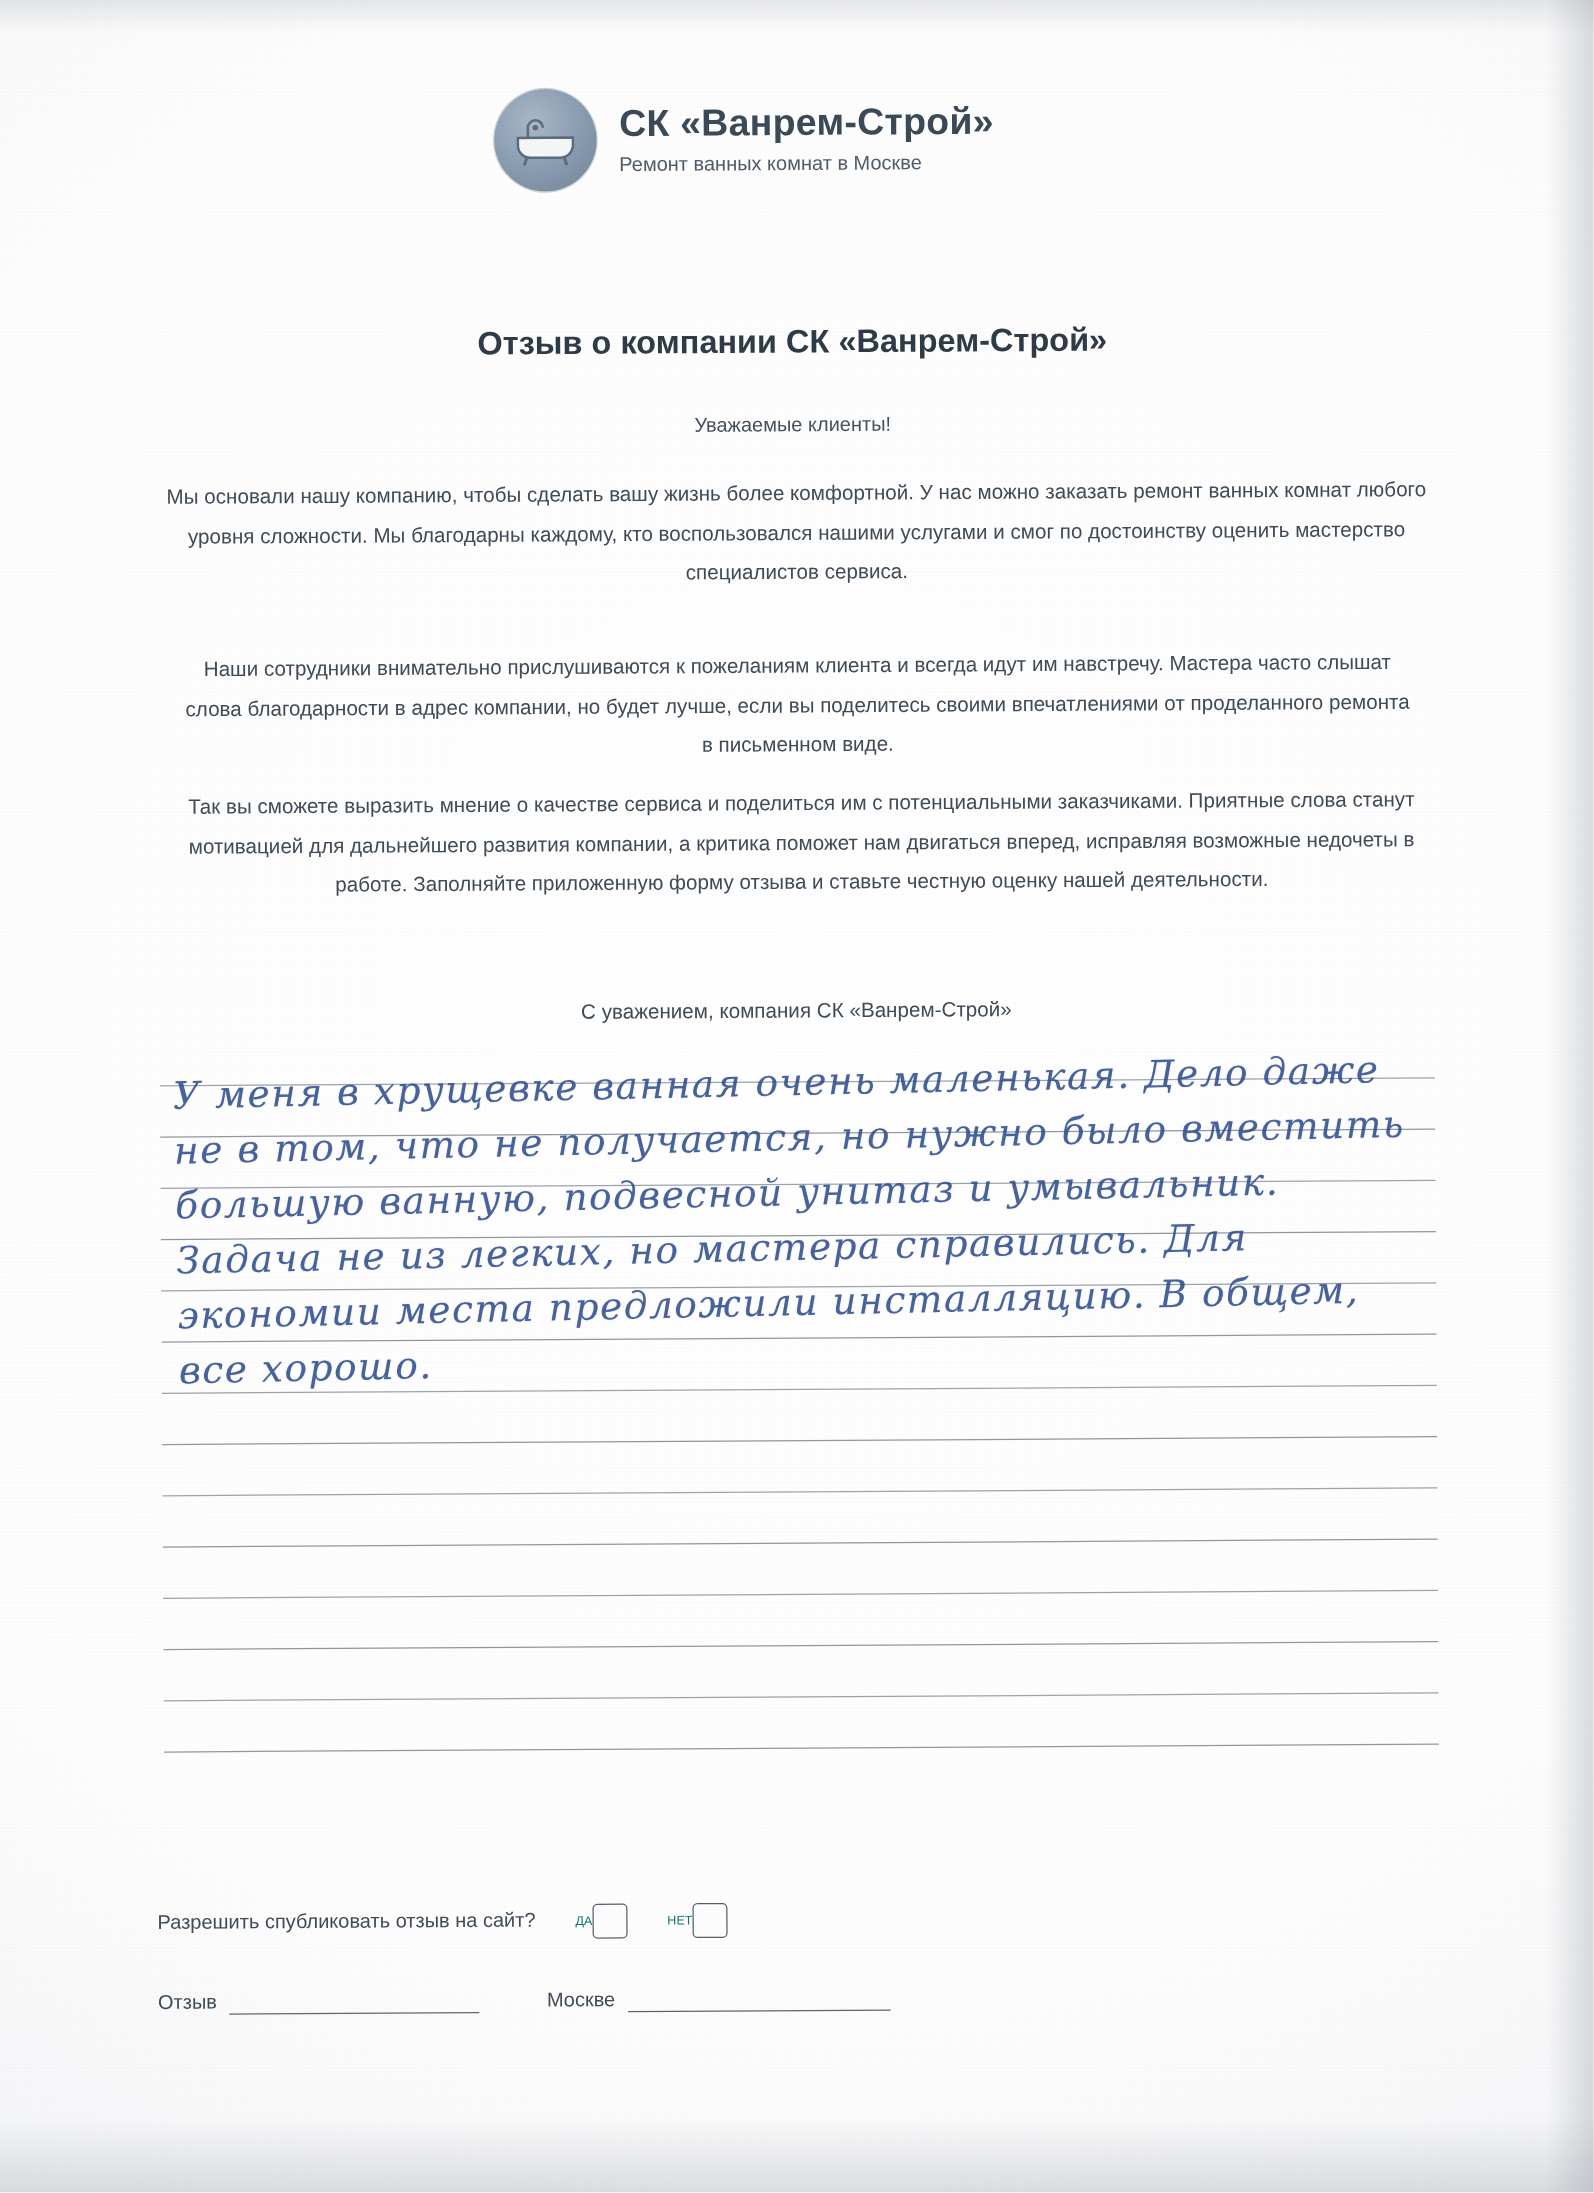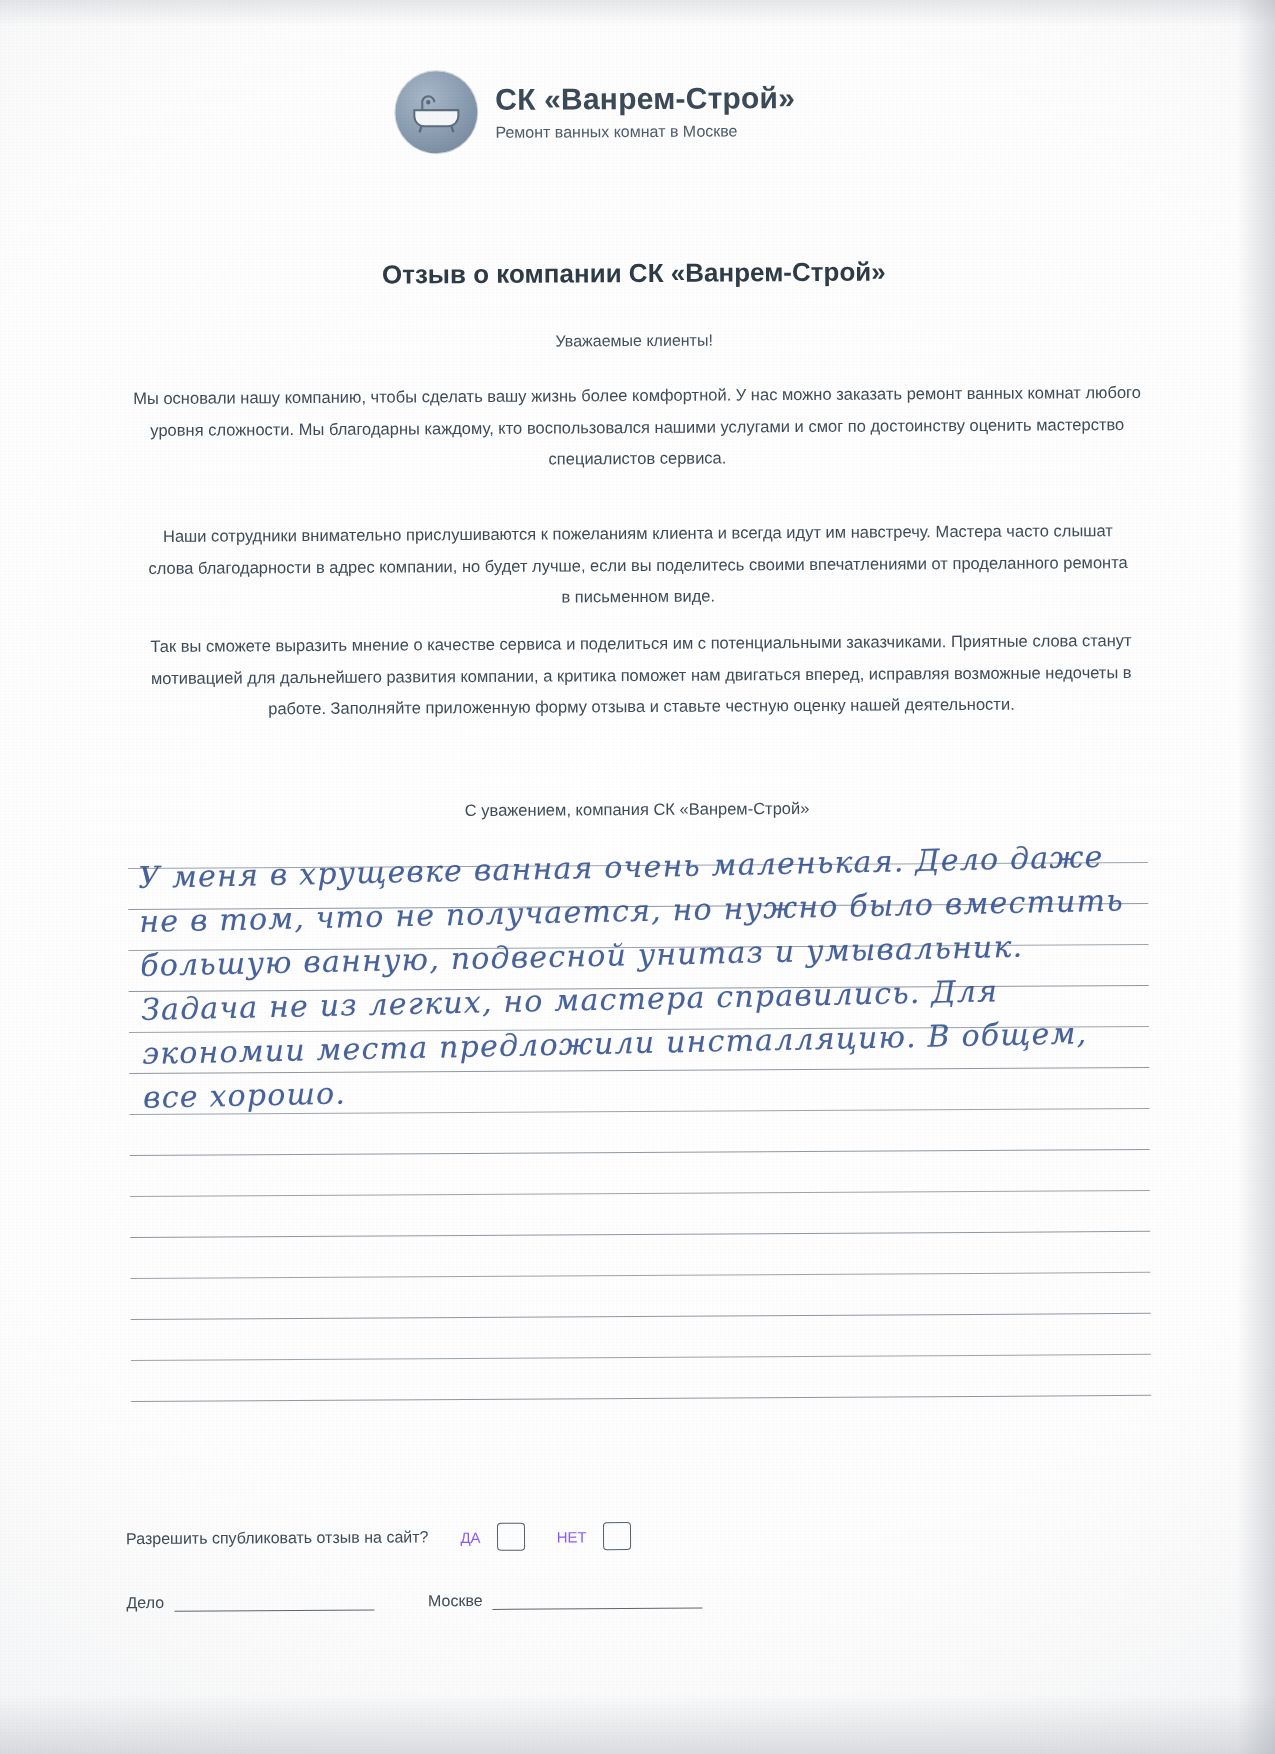--- a/index.html
+++ b/index.html
@@ -176,24 +176,24 @@
     top: 1522px;
     display: flex;
     align-items: center;
     gap: 14px;
     font-size: 16px;
     color: #3f4c58;
   }
   .opt {
     display: flex;
     align-items: center;
-    gap: 16px;
+    gap: 0;
     margin-left: 18px;
-    font-size: 15px;
-    color: #8b5cf6;
+    font-size: 10px;
+    color: #0f766e;
   }
   .checkbox {
     width: 26px;
     height: 26px;
     border: 1.6px solid #55616d;
     border-radius: 4px;
     background: transparent;
     display: inline-block;
   }
 
@@ -274,21 +274,21 @@
       <span>ДА</span>
       <span class="checkbox"></span>
     </span>
     <span class="opt">
       <span>НЕТ</span>
       <span class="checkbox"></span>
     </span>
   </div>
 
   <div class="sig-row">
-    <span class="field-label">Дело</span>
+    <span class="field-label">Отзыв</span>
     <span class="field-line line-date"></span>
     <span class="spacer-gap"></span>
     <span class="field-label">Москве</span>
     <span class="field-line line-sign"></span>
   </div>
 
 </div>
 
 <div class="scan-noise"></div>
 <div class="edge-shadow-top"></div>

